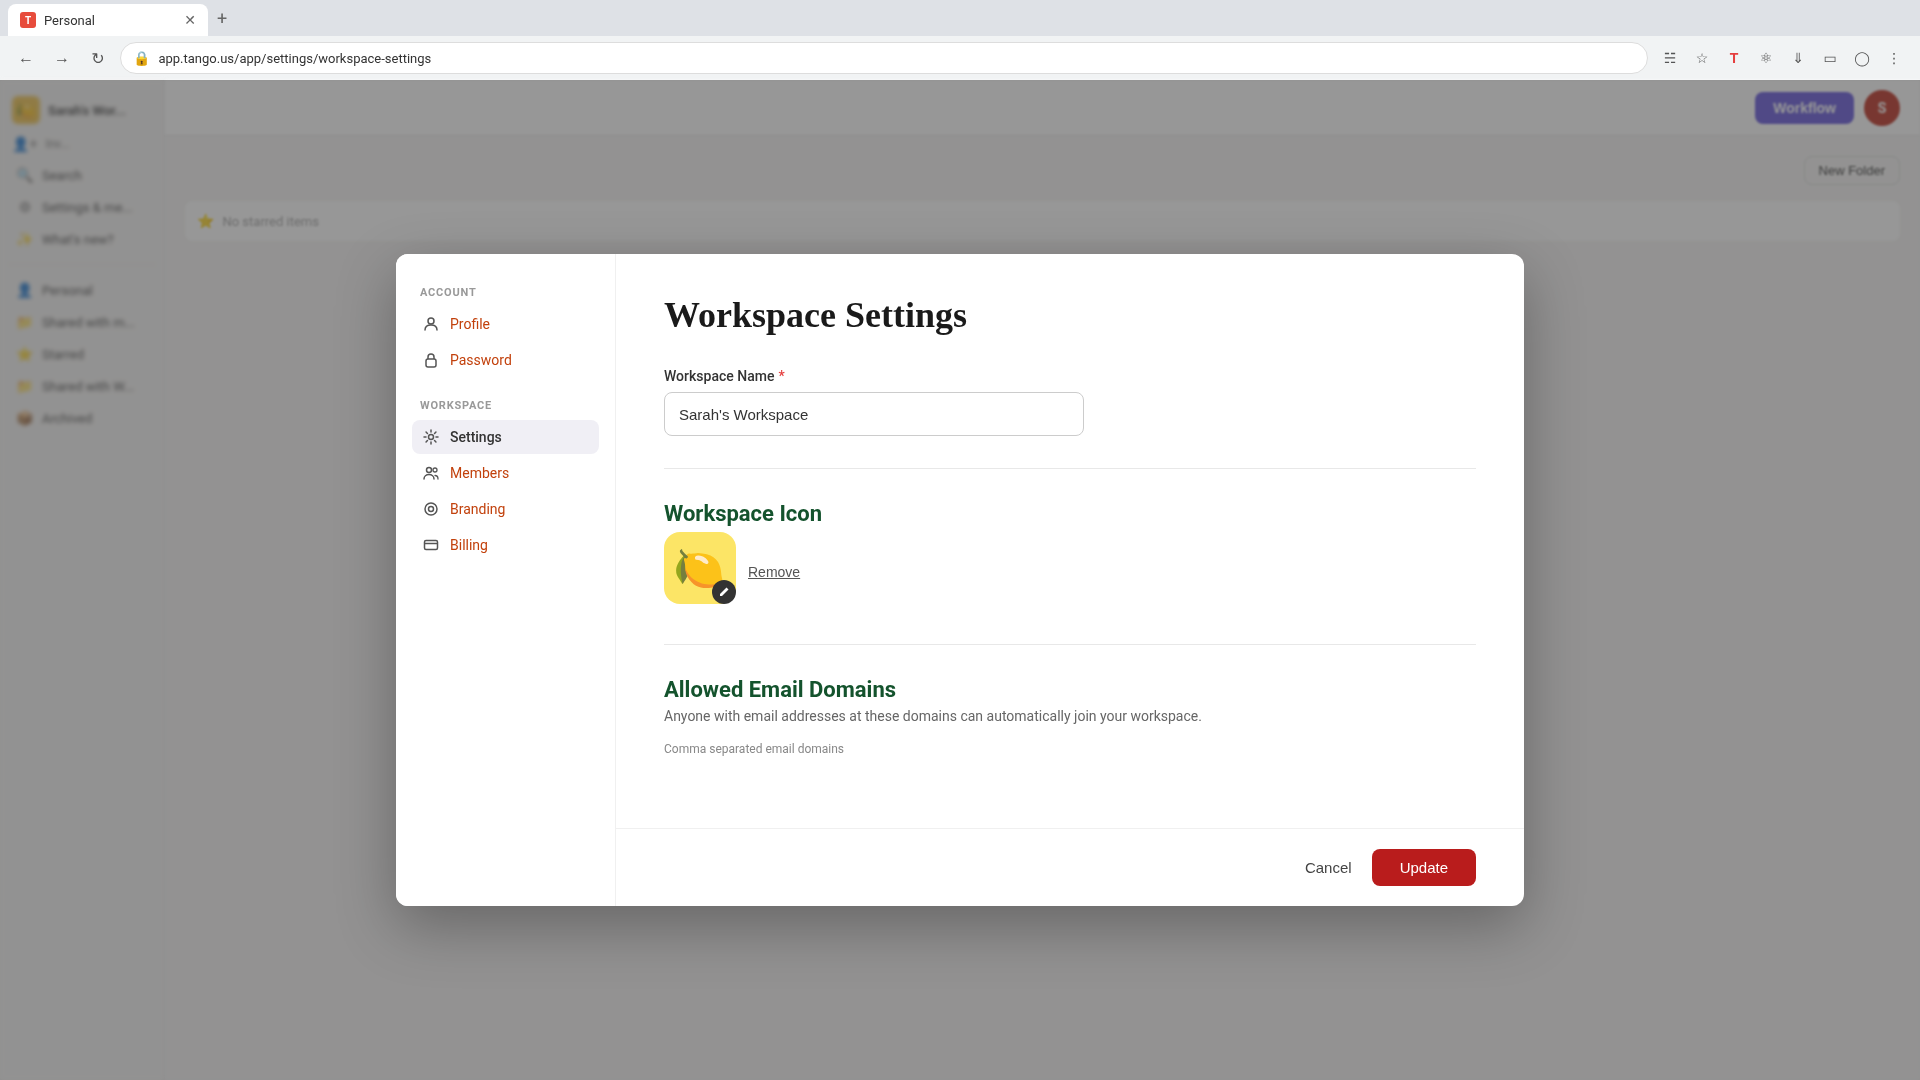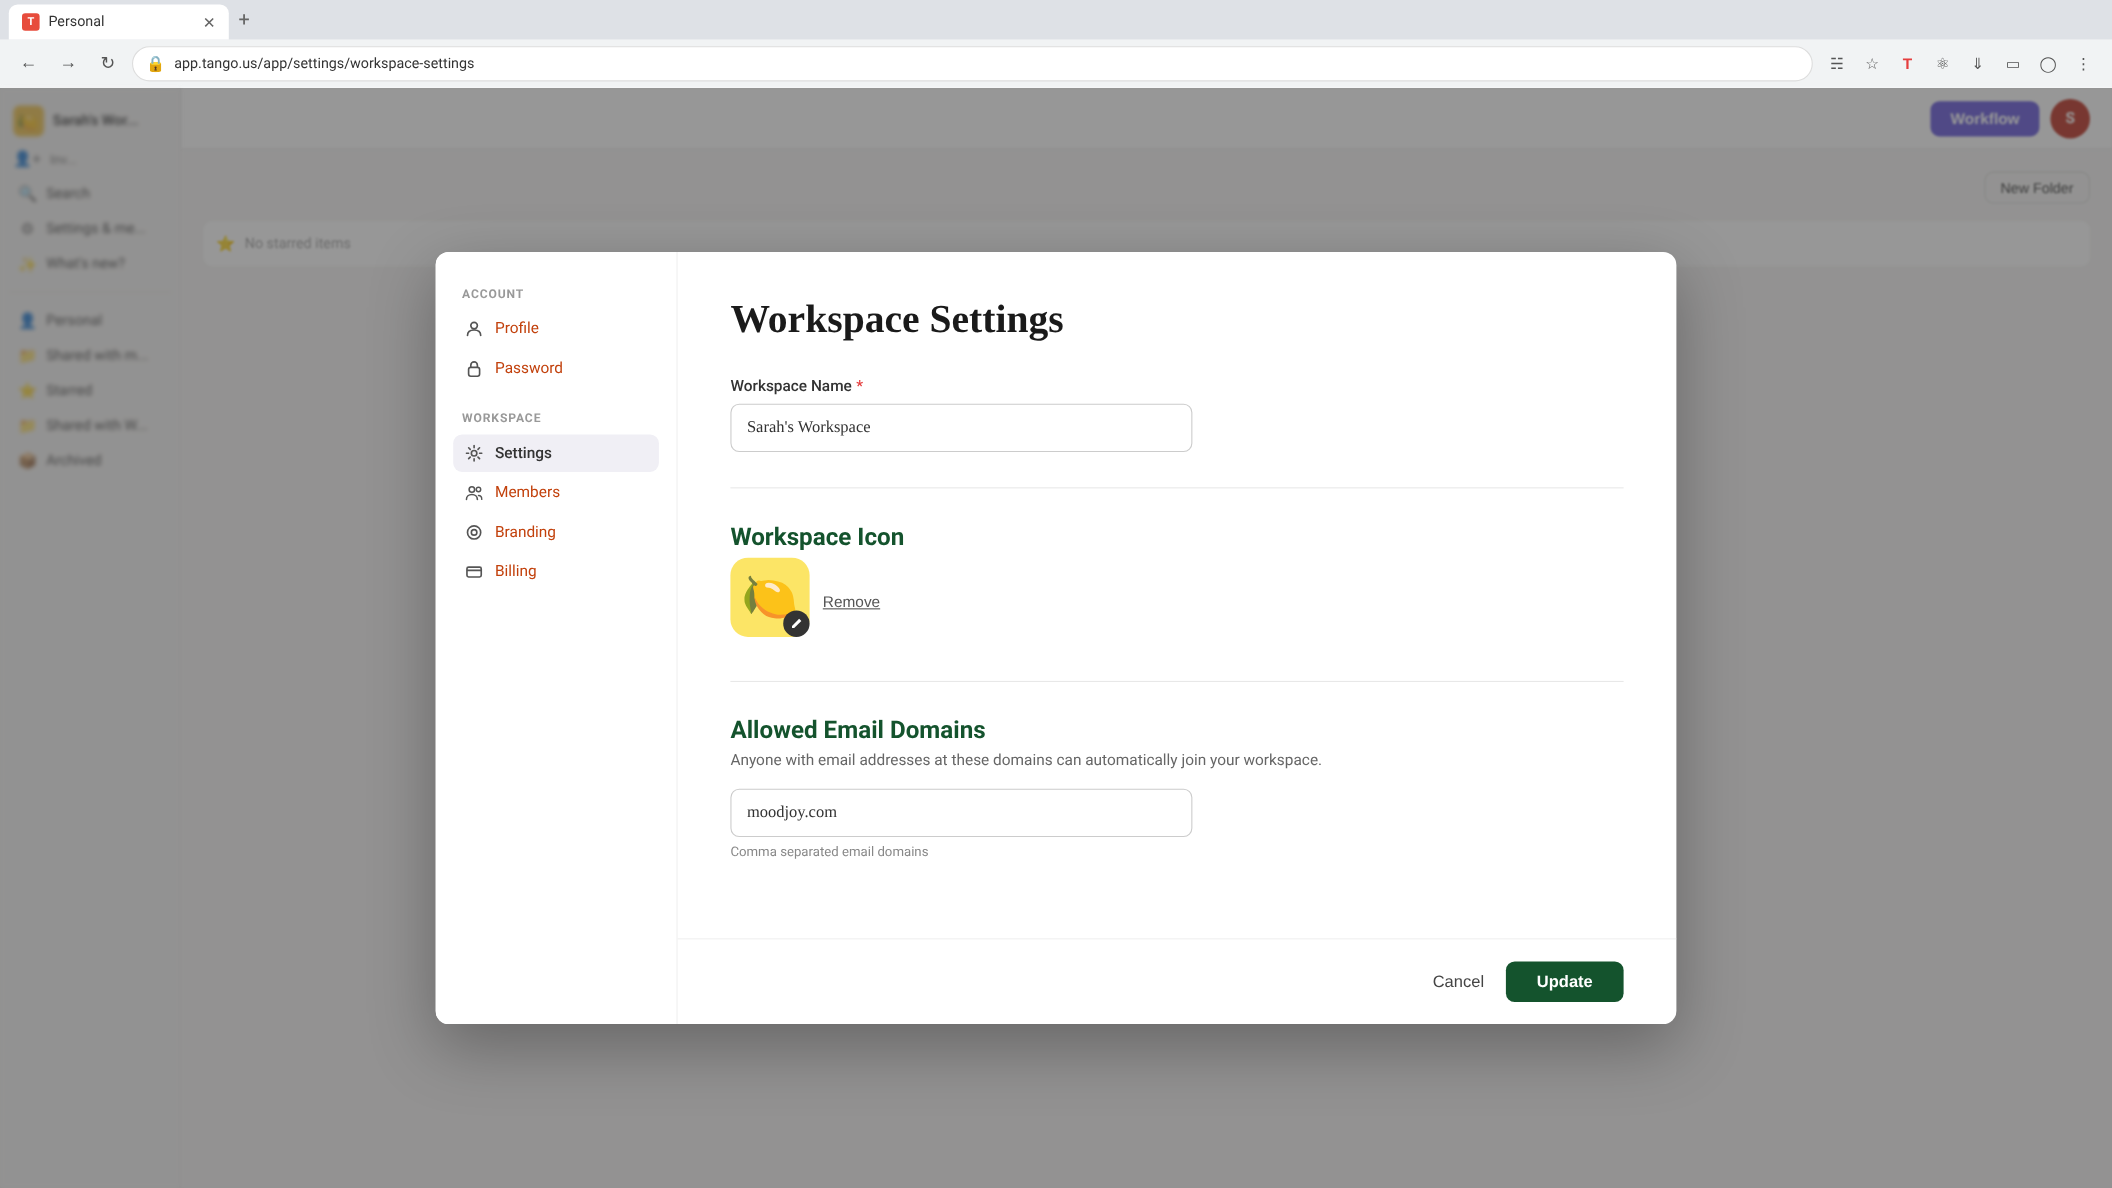--- a/index.html
+++ b/index.html
@@ -49,31 +49,31 @@
     .modal-nav-item.active { background: #f0eff5; color: #333; font-weight: 500; }
     .modal-nav-icon { width: 18px; height: 18px; display: flex; align-items: center; justify-content: center; color: #666; font-size: 15px; }
     .modal-section-gap { height: 20px; }
 
     
     .modal-main { flex: 1; padding: 40px 48px; overflow-y: auto; }
     .modal-title { font-size: 36px; font-weight: 700; color: #1a1a1a; margin-bottom: 32px; font-family: Georgia, serif; }
     .form-section { margin-bottom: 32px; }
     .form-label { font-size: 14px; font-weight: 500; color: #333; margin-bottom: 8px; display: flex; align-items: center; gap: 4px; }
     .required-star { color: #e53e3e; }
-    .form-input { width: 100%; max-width: 420px; height: 44px; border: 1.5px solid #ccc; border-radius: 8px; padding: 0 14px; font-size: 15px; color: #333; outline: none; font-family: Liberation Serif, serif; }
+    .form-input { width: 100%; max-width: 420px; height: 44px; border: 1.5px solid #ccc; border-radius: 8px; padding: 0 14px; font-size: 15px; color: #333; outline: none; }
     .section-title { font-size: 22px; font-weight: 700; color: #14532d; margin-bottom: 6px; }
     .section-desc { font-size: 14px; color: #666; margin-bottom: 18px; }
     .workspace-icon-container { position: relative; display: inline-block; margin-bottom: 8px; }
     .workspace-icon-img { width: 72px; height: 72px; border-radius: 16px; background: #fce566; display: flex; align-items: center; justify-content: center; font-size: 42px; overflow: hidden; }
     .icon-edit-badge { position: absolute; bottom: 0; right: 0; width: 24px; height: 24px; background: #333; border-radius: 50%; display: flex; align-items: center; justify-content: center; color: white; font-size: 12px; cursor: pointer; }
     .icon-remove-btn { background: none; border: none; cursor: pointer; font-size: 14px; color: #555; text-decoration: underline; margin-left: 12px; vertical-align: bottom; line-height: 72px; }
     .divider-line { border: none; border-top: 1px solid #e8e8e8; margin: 32px 0; }
     .modal-footer { display: flex; justify-content: flex-end; align-items: center; padding: 20px 48px; border-top: 1px solid #f0f0f0; }
     .btn-cancel { background: none; border: none; cursor: pointer; font-size: 15px; color: #444; padding: 10px 20px; border-radius: 8px; }
-    .btn-update { background: #14532d; color: #fff; border: none; border-radius: 8px; padding: 10px 28px; font-size: 15px; font-weight: 700; cursor: pointer; }
+    .btn-update { background: #b91c1c; color: #fff; border: none; border-radius: 8px; padding: 10px 28px; font-size: 15px; font-weight: 400; cursor: pointer; }
     .hint-text { font-size: 12px; color: #888; margin-top: 6px; }
 
     
     .topbar-right { display: flex; align-items: center; gap: 10px; }
     .workflow-btn { background: #6c5fdd; color: white; border: none; border-radius: 8px; padding: 8px 18px; font-size: 14px; font-weight: 600; cursor: pointer; }
     .avatar { width: 36px; height: 36px; border-radius: 50%; background: #c0392b; display: flex; align-items: center; justify-content: center; color: white; font-size: 14px; font-weight: bold; overflow: hidden; }
     .new-folder-btn { background: none; border: 1px solid #ddd; border-radius: 8px; padding: 6px 14px; font-size: 13px; cursor: pointer; color: #444; }
   </style>
 </head>
 <body>
@@ -281,21 +281,20 @@
             </div>
             <button class="icon-remove-btn">Remove</button>
           </div>
         </div>
 
         <hr class="divider-line">
 
         <div class="form-section">
           <div class="section-title">Allowed Email Domains</div>
           <div class="section-desc">Anyone with email addresses at these domains can automatically join your workspace.</div>
-          <input class="form-input" type="text" value="moodjoy.com" style="">
           <div class="hint-text">Comma separated email domains</div>
         </div>
       </div>
 
       <div class="modal-footer">
         <button class="btn-cancel">Cancel</button>
         <button class="btn-update">Update</button>
       </div>
     </div>
   </div>

